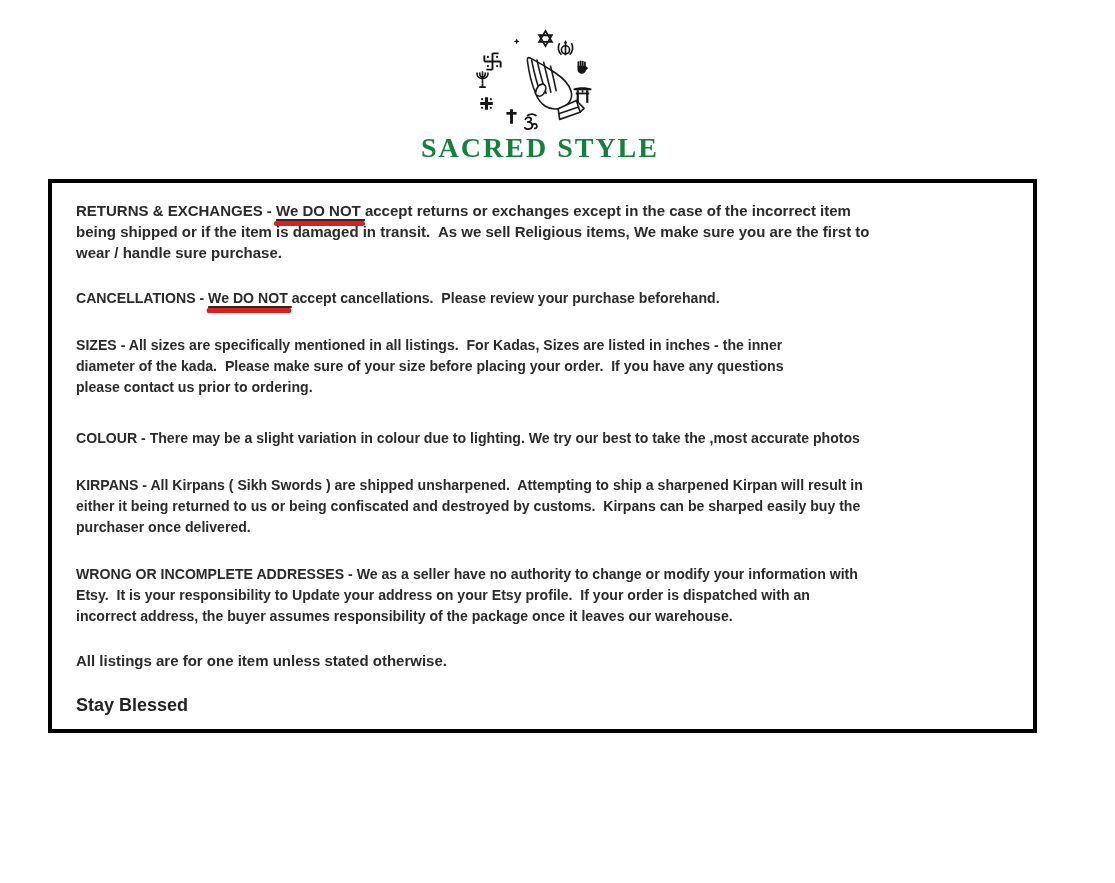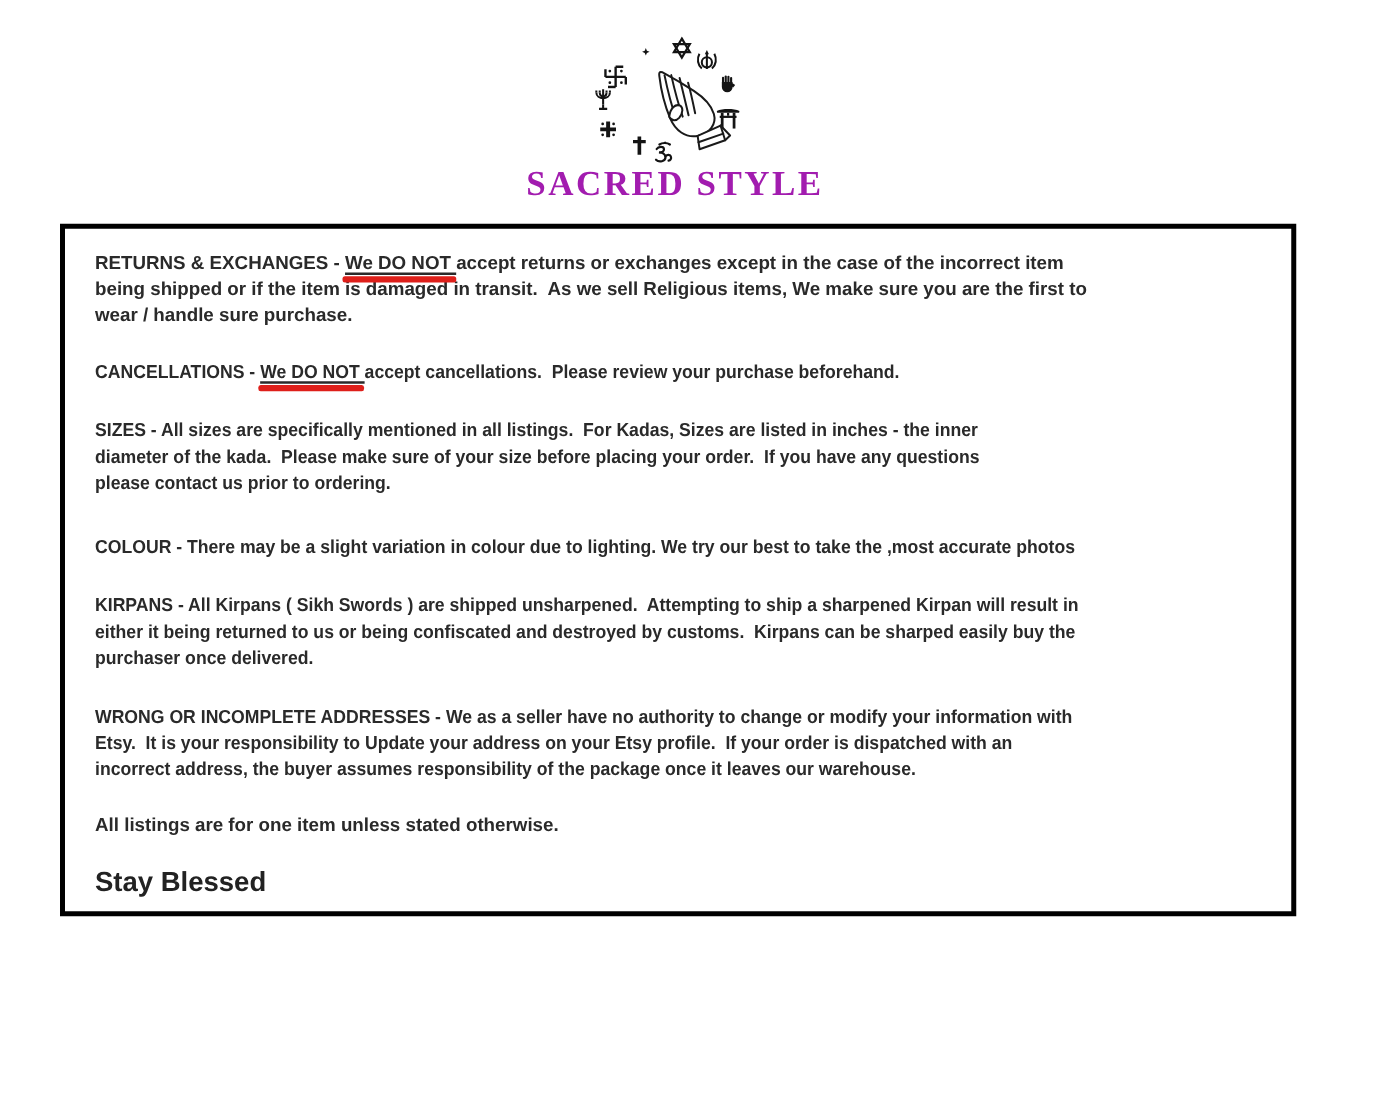--- a/index.html
+++ b/index.html
@@ -16,21 +16,21 @@
   }
   .logo-art{position:absolute;left:0;top:0;width:240px;height:120px;}
   .sym{position:absolute;color:#141414;line-height:1;}
   .sym svg{display:block;}
   .hands{position:absolute;left:80px;top:28px;width:100px;height:88px;}
   .brand{
     position:absolute;left:0;top:116px;width:240px;
     text-align:center;
     font-family:"Liberation Serif", serif;
     font-size:28px;font-weight:bold;letter-spacing:2px;
-    color:#a21caf;white-space:nowrap;
+    color:#15803d;white-space:nowrap;
   }
   
   .policy-box{
     position:absolute;left:48px;top:179px;width:989px;height:554px;
     box-sizing:border-box;
     border:4px solid #000000;
     background:#ffffff;
     padding:17px 14px 0 24px;
   }
   .para{
@@ -48,21 +48,21 @@
     text-decoration-thickness:2px;
     text-underline-offset:3px;
   }
   .redmark::after{
     content:"";
     position:absolute;left:-2px;right:0;bottom:-7px;height:5px;
     background:var(--accent-red,#de1f1a);
     border-radius:2px;
   }
   .closing{
-    font-size:22px;
+    font-size:18px;
     margin-bottom:0;
     color:#222222;
   }
 </style>
 </head>
 <body>
 
 <div class="page">
 
   <header class="logo">

